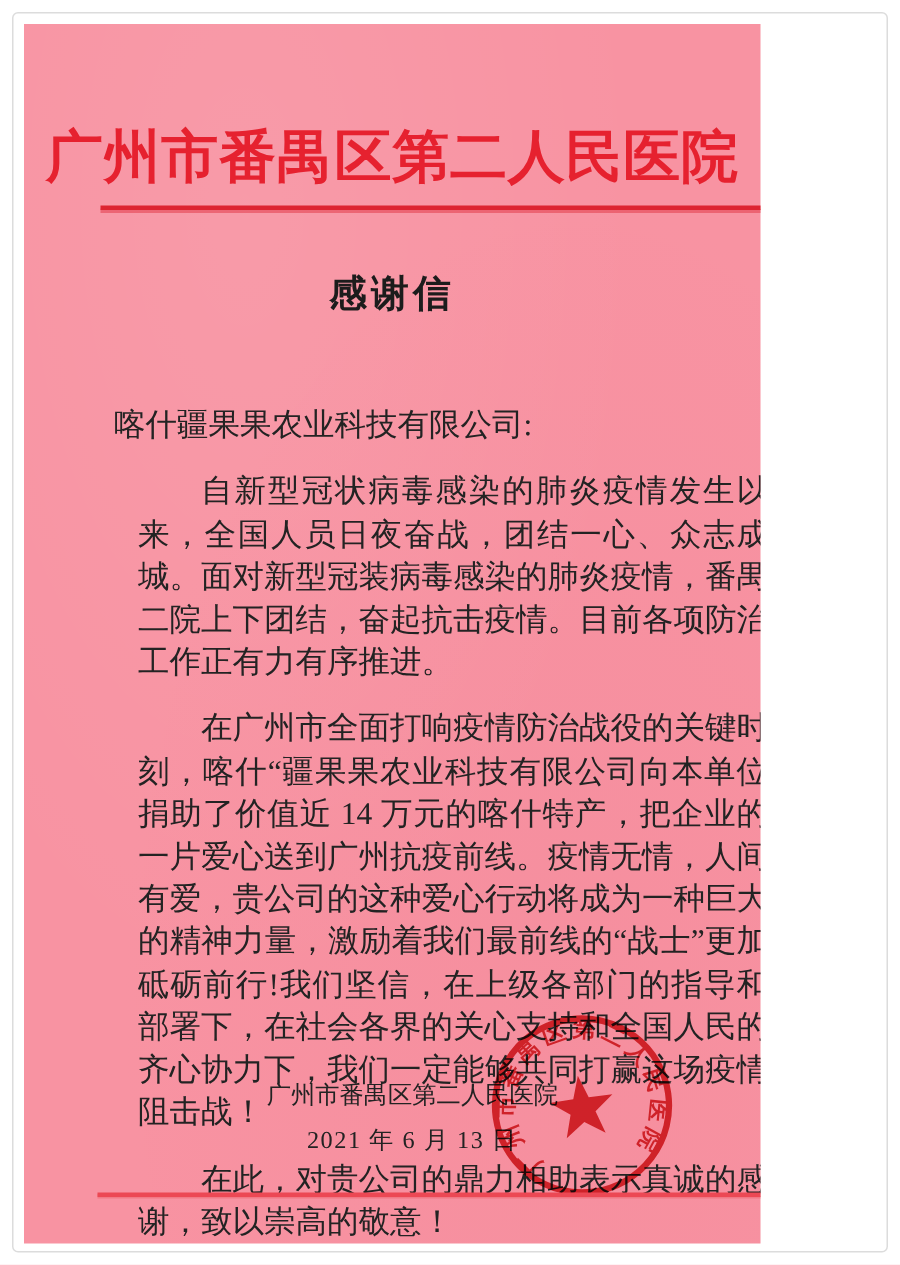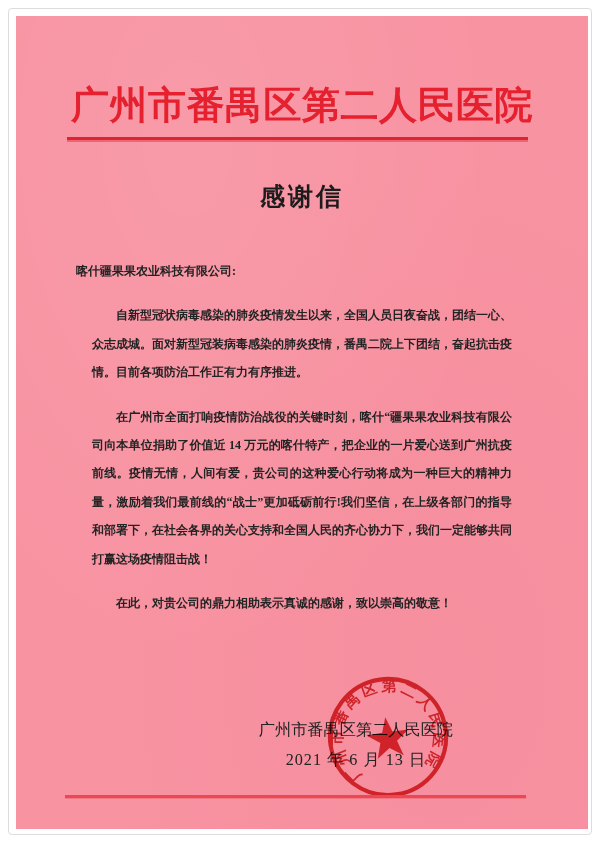--- a/index.html
+++ b/index.html
@@ -15,21 +15,21 @@
     position: absolute;
     inset: 8px;
     border: 1px solid #dcdcdc;
     border-radius: 4px;
     background: #ffffff;
   }
   .paper {
     position: absolute;
     left: 16px;
     top: 16px;
-    width: 572px;
+    width: 491px;
     height: 813px;
     background-color: #f893a2;
     background-image:
       radial-gradient(ellipse at 30% 15%, rgba(255,255,255,0.07), rgba(255,255,255,0) 55%),
       radial-gradient(ellipse at 75% 80%, rgba(200,60,90,0.05), rgba(200,60,90,0) 60%);
     overflow: hidden;
   }
   .hospital-header {
     position: absolute;
     top: 66px;
@@ -59,26 +59,26 @@
     width: 100%;
     text-align: center;
     font-size: 25px;
     line-height: 34px;
     font-weight: 700;
     letter-spacing: 3px;
     color: #1c1c1c;
   }
   .letter-body {
     position: absolute;
-    top: 241px;
+    top: 253px;
     left: 60px;
     width: 452px;
-    font-size: 12px;
+    font-size: 21px;
     line-height: 28.4px;
-    font-weight: 700;
+    font-weight: 400;
     color: #232323;
     text-align: justify;
   }
   .letter-body .salutation {
     text-indent: 0;
   }
   .letter-body p {
     margin: 16px;
     text-indent: 2em;
   }

